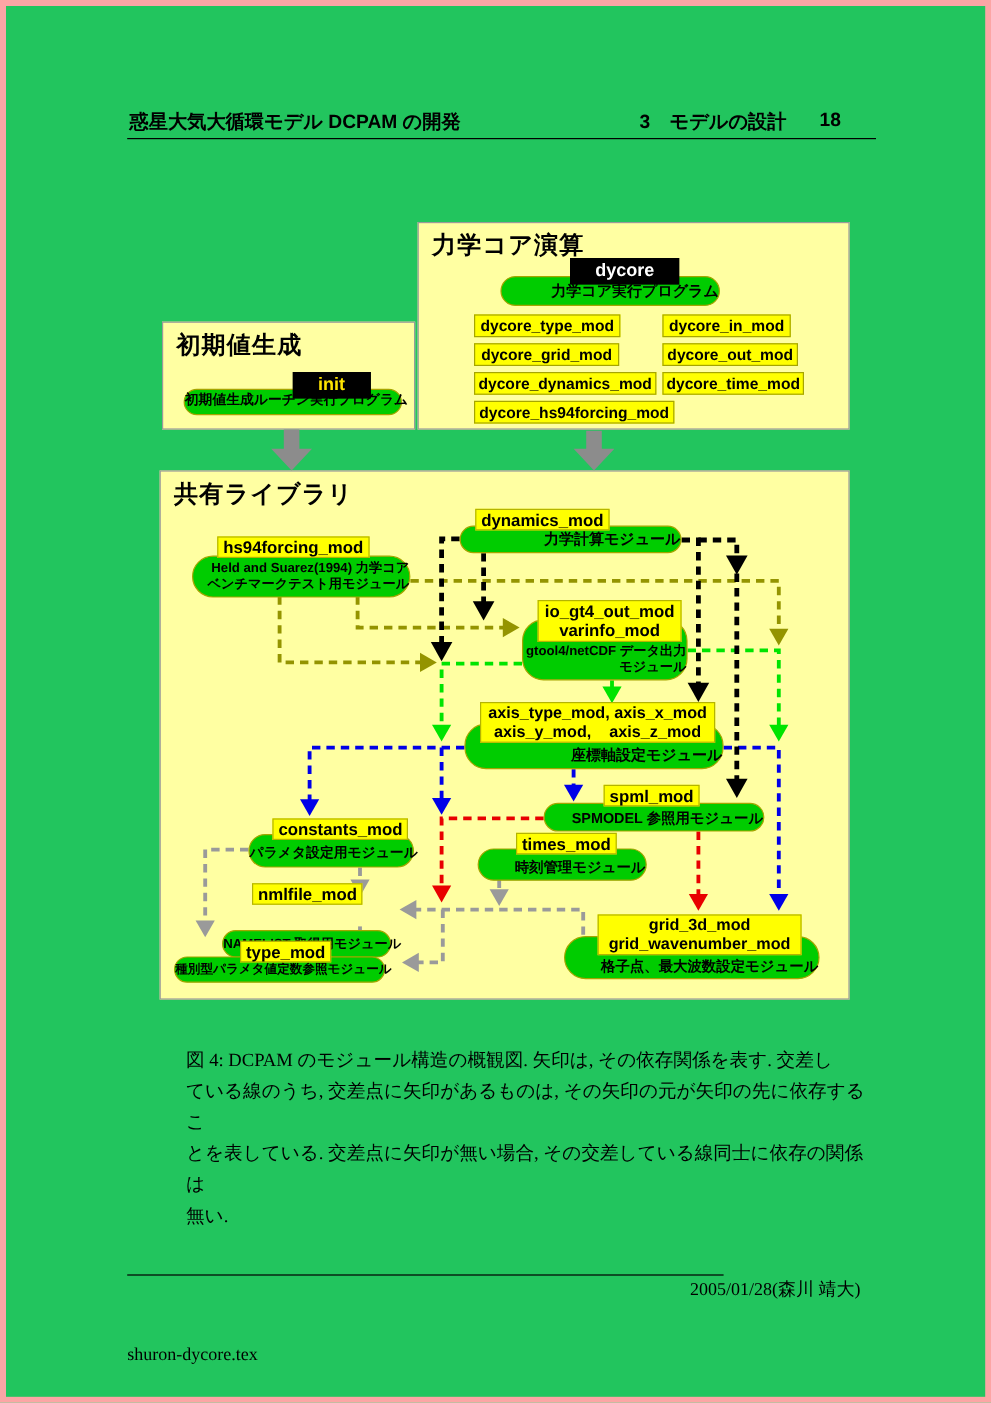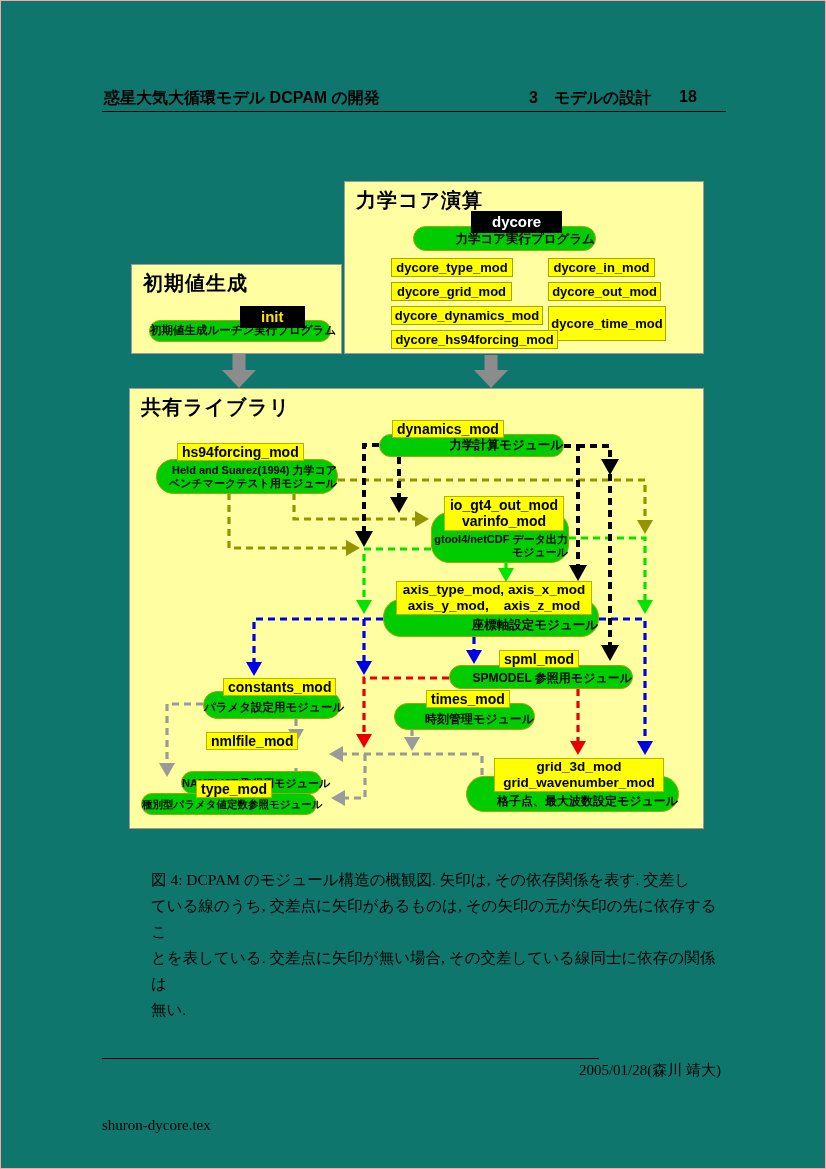--- a/index.html
+++ b/index.html
@@ -1,17 +1,17 @@
 <!DOCTYPE html>
 <html><head>
 <meta charset="utf-8">
 <style>
   html,body{margin:0;padding:0;background:#fff;}
-  .page{position:relative;width:826px;height:1169px;background:#0f766e;
-        border:1px solid #fca5a5;box-sizing:border-box;overflow:hidden;
+  .page{position:relative;width:826px;height:1169px;background:#22c55e;
+        border:5px solid #fca5a5;box-sizing:border-box;overflow:hidden;
         font-family:"Liberation Sans",sans-serif;color:#000;}
   .hdr-left{position:absolute;left:103px;top:87px;font-size:16px;font-weight:bold;}
   .hdr-center{position:absolute;left:528px;top:87px;font-size:16px;font-weight:bold;}
   .hdr-page{position:absolute;left:678px;top:87px;font-size:16px;font-weight:bold;}
   .hdr-rule{position:absolute;left:101px;top:110px;width:624px;height:1px;background:#000;}
   #diagram{position:absolute;left:0;top:0;width:826px;height:1169px;}
   .section{position:absolute;background:#ffffa2;border:1px solid #9a9a9a;box-sizing:border-box;z-index:0;padding-left:48px;}
   .section-title{position:absolute;left:11px;top:5px;font-size:20px;font-weight:bold;letter-spacing:1px;}
   .edges{position:absolute;left:0;top:0;z-index:2;}
   .gbox{position:absolute;background:#00cc00;border:1.5px solid #a5a500;box-sizing:border-box;
@@ -104,21 +104,21 @@
       <div class="nlabel pblack" style="left: 470px; top: 210px; font-size: 15px; color: rgb(255, 255, 255);">dycore</div>
       <div class="gbox" style="left: 148px; top: 319px; width: 182px; height: 22px; border-radius: 11px;">
         <div class="desc" style="font-size: 11.5px;">初期値生成ルーチン実行プログラム</div>
       </div>
       <div class="nlabel pblack" style="left: 219px; top: 305px; font-size: 15px; color: rgb(255, 228, 0); margin-left: 20px;">init</div>
       <div class="plainbox" style="left: 370px; top: 257px; width: 122px; height: 19px;">dycore_type_mod</div>
       <div class="plainbox" style="left: 527px; top: 257px; width: 107px; height: 19px;">dycore_in_mod</div>
       <div class="plainbox" style="left: 370px; top: 281px; width: 121px; height: 19px;">dycore_grid_mod</div>
       <div class="plainbox" style="left: 527px; top: 281px; width: 113px; height: 19px;">dycore_out_mod</div>
       <div class="plainbox" style="left: 370px; top: 305px; width: 152px; height: 19px;">dycore_dynamics_mod</div>
-      <div class="plainbox" style="left: 527px; top: 305px; width: 118px; height: 35px; text-align: right;">dycore_time_mod</div>
+      <div class="plainbox" style="left: 527px; top: 305px; width: 118px; height: 19px; text-align: right;">dycore_time_mod</div>
       <div class="plainbox" style="left: 370px; top: 329px; width: 167px; height: 19px;">dycore_hs94forcing_mod</div>
       <div class="gbox" style="left: 155px; top: 458px; width: 182px; height: 35px; border-radius: 17.5px;">
         <div class="desc" style="font-size: 11px;">Held and Suarez(1994) 力学コア
 ベンチマークテスト用モジュール</div>
       </div>
       <div class="nlabel" style="left: 176px; top: 442px;">hs94forcing_mod</div>
       <div class="gbox" style="left: 378px; top: 433px; width: 185px; height: 23px; border-radius: 11.5px;">
         <div class="desc" style="font-size: 12.5px;">力学計算モジュール</div>
       </div>
       <div class="nlabel" style="left: 391px; top: 419px;">dynamics_mod</div>

